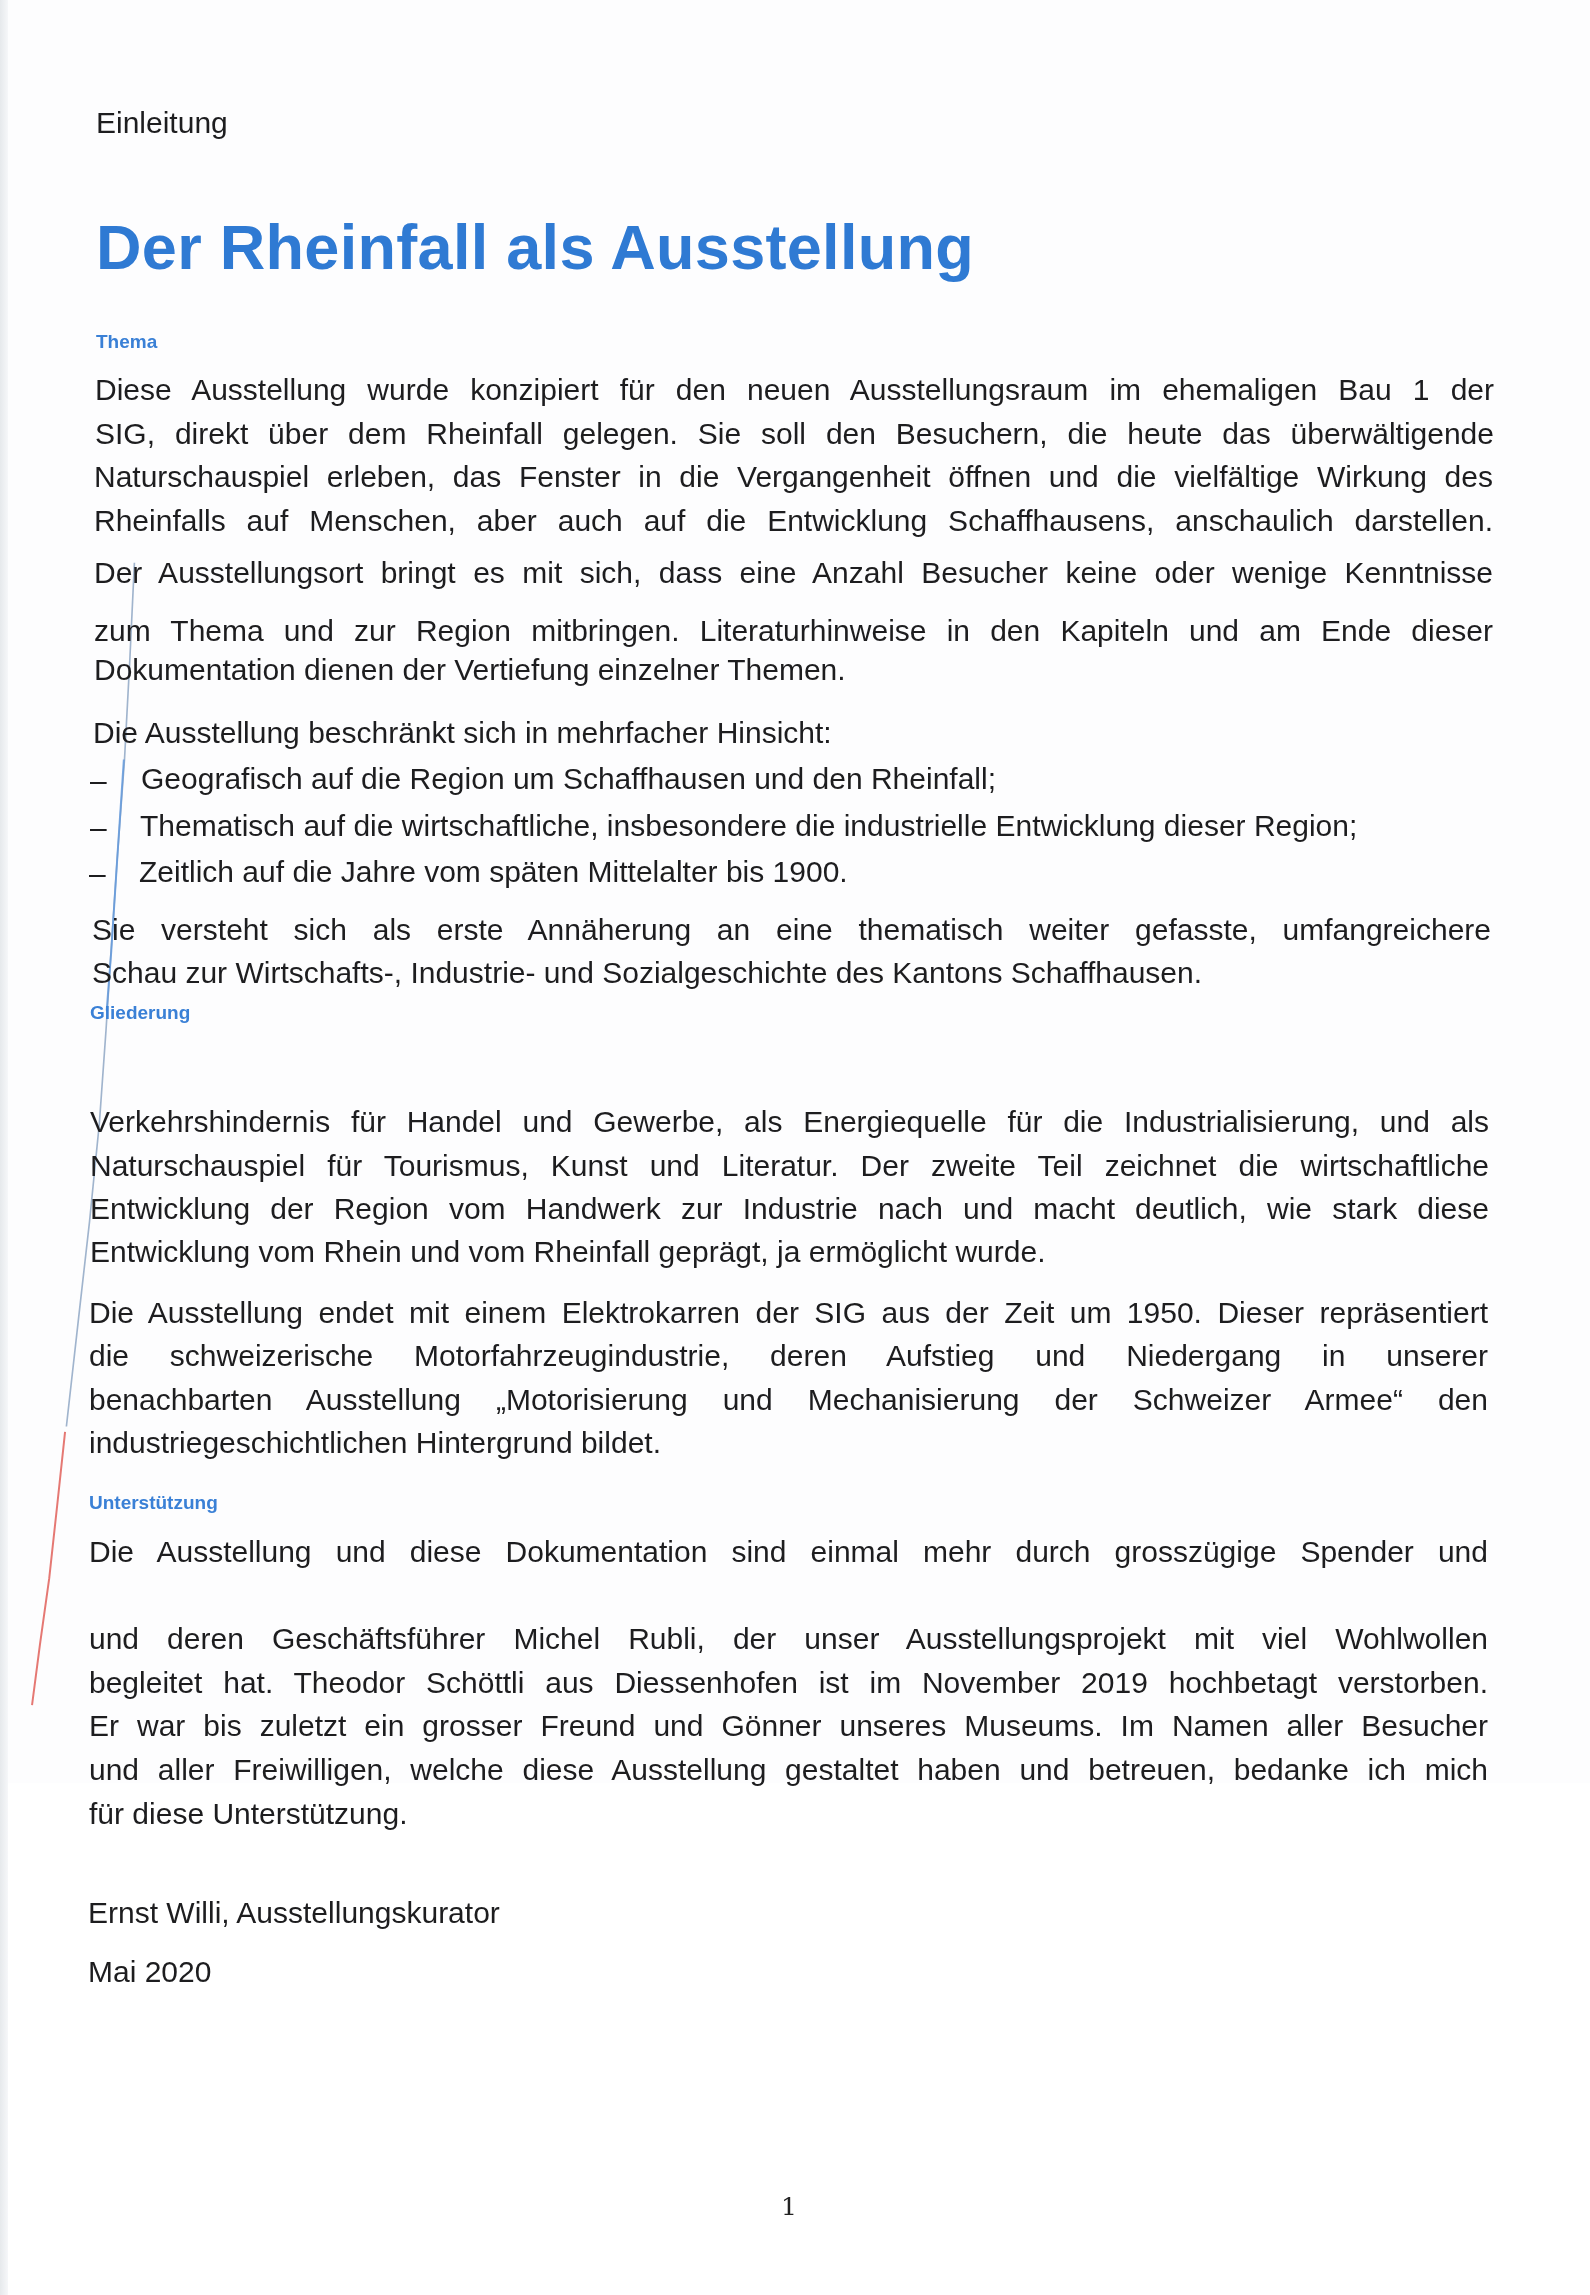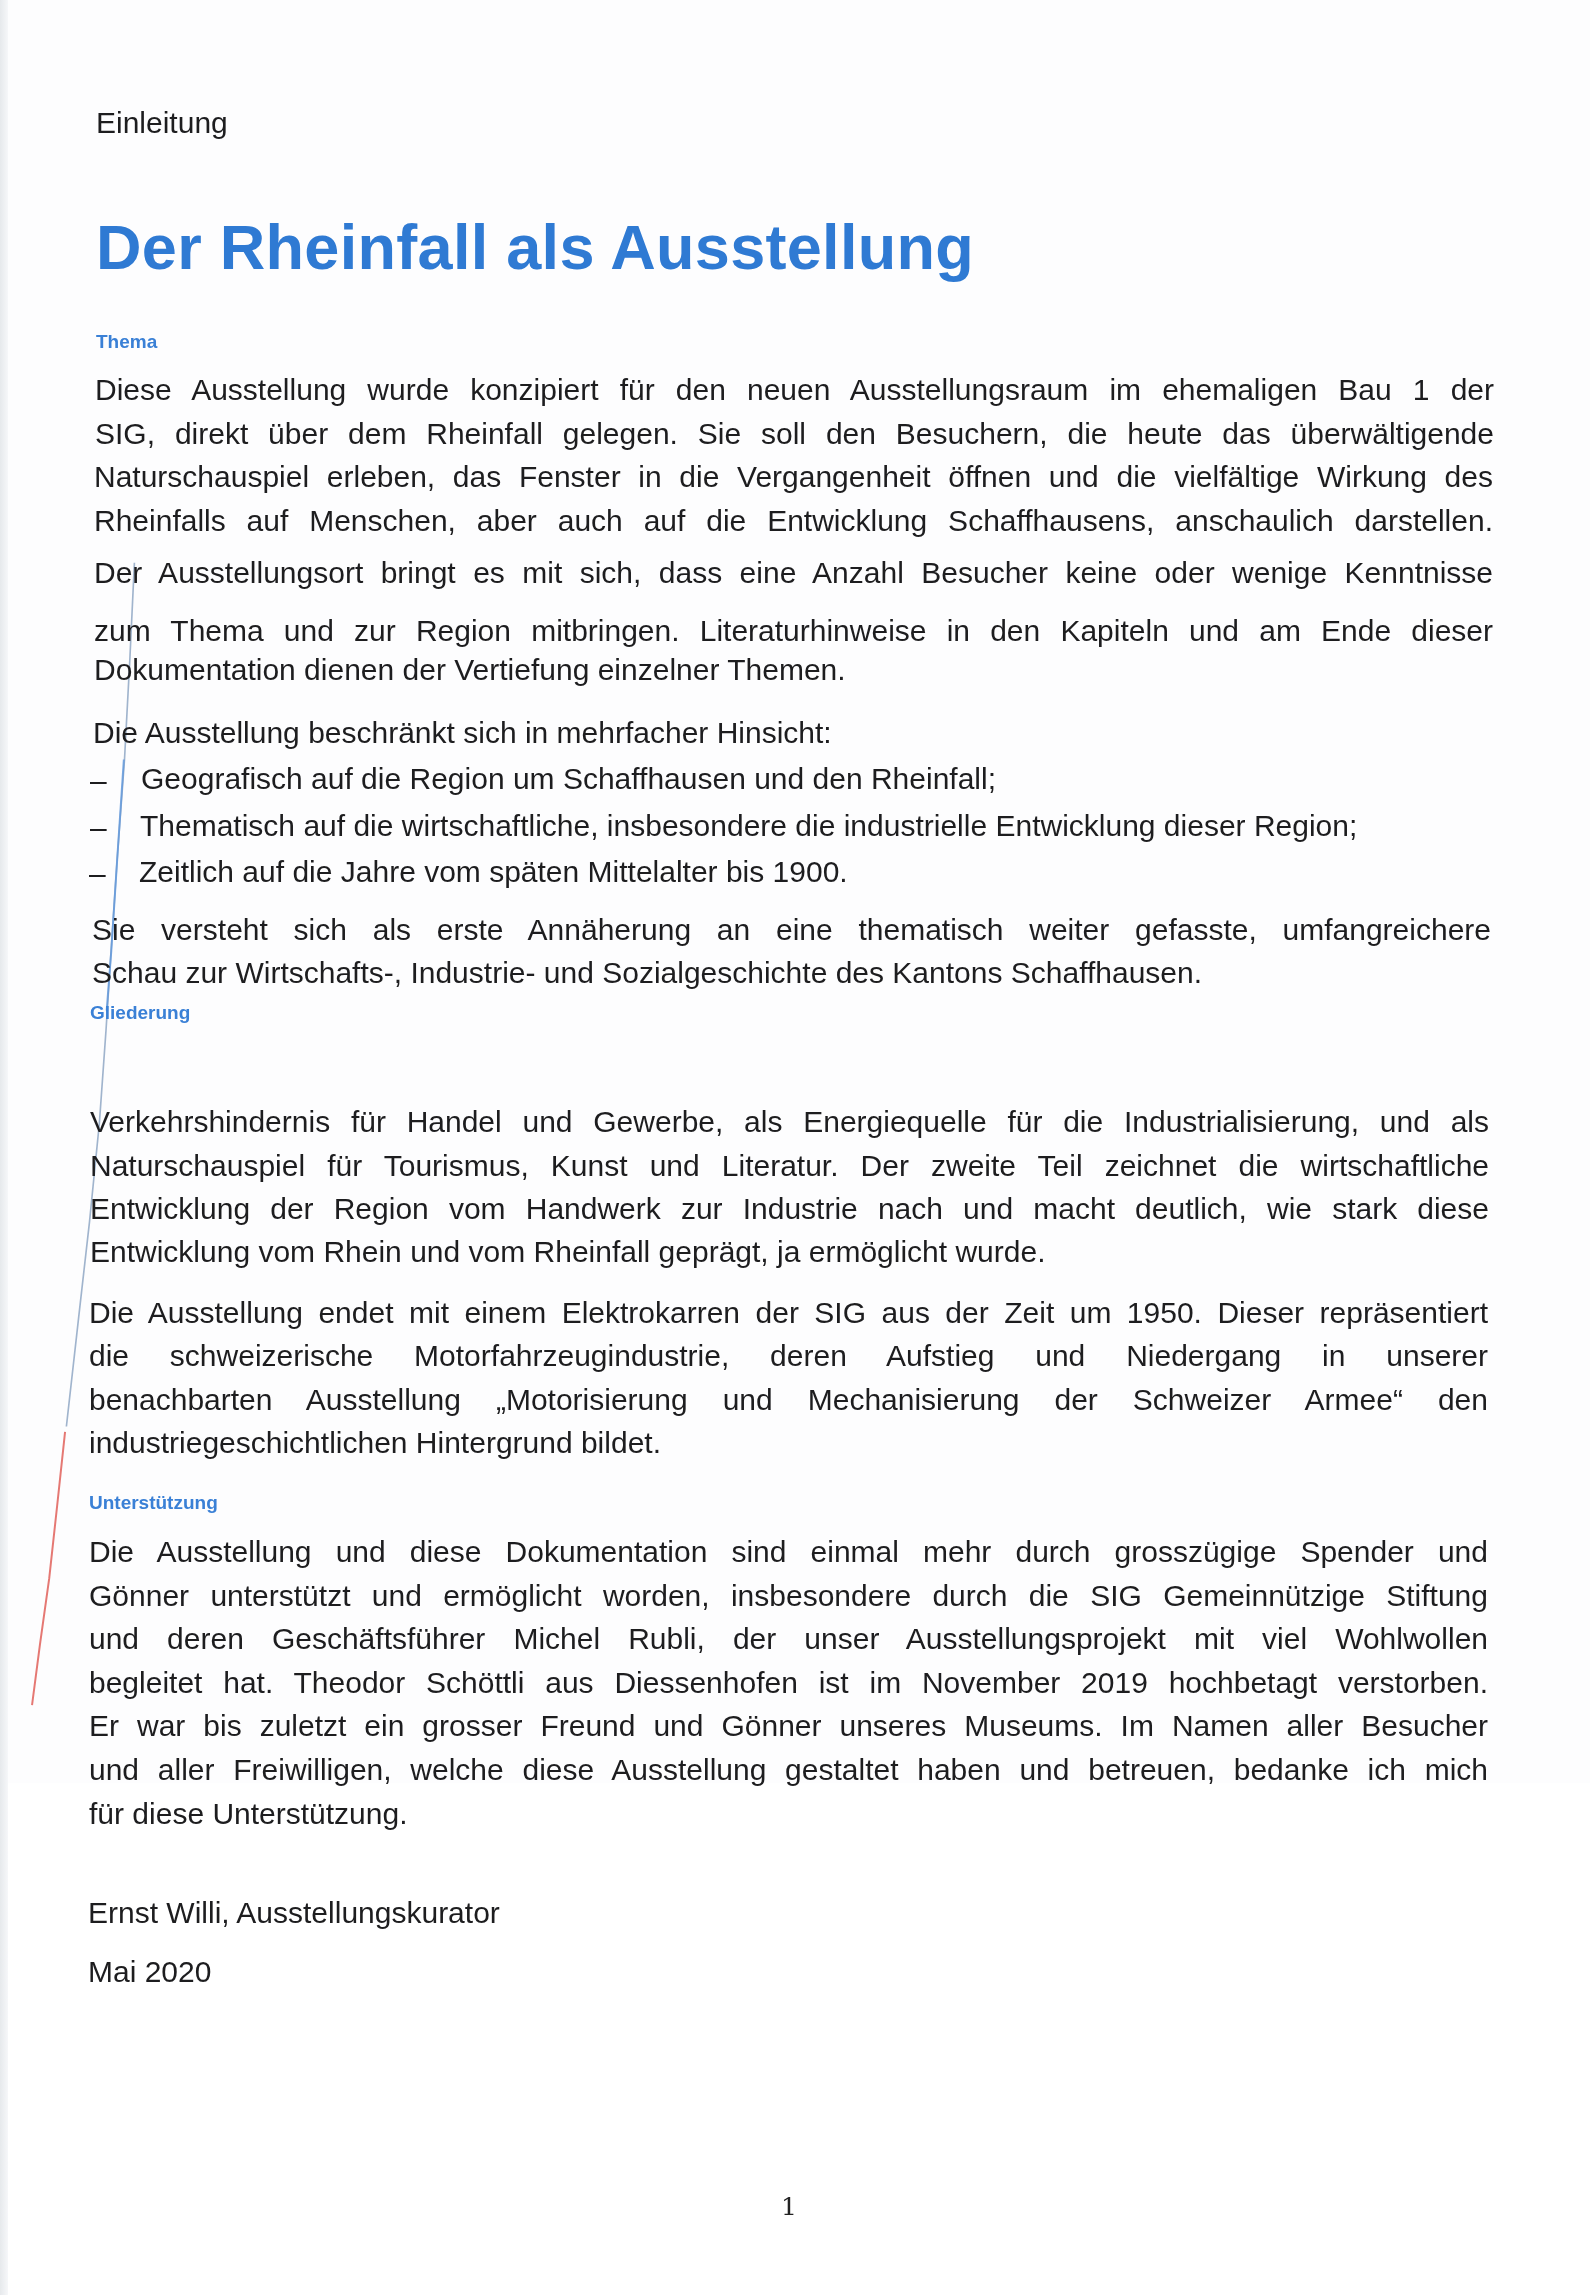--- a/index.html
+++ b/index.html
@@ -77,21 +77,20 @@
   <div class="ln" style="left:90px; top:1237px;">Entwicklung vom Rhein und vom Rheinfall geprägt, ja ermöglicht wurde.</div>
 
   <div class="ln just" style="left:89px; top:1298px;">Die Ausstellung endet mit einem Elektrokarren der SIG aus der Zeit um 1950. Dieser repräsentiert</div>
   <div class="ln just" style="left:89px; top:1341px;">die schweizerische Motorfahrzeugindustrie, deren Aufstieg und Niedergang in unserer</div>
   <div class="ln just" style="left:89px; top:1385px;">benachbarten Ausstellung „Motorisierung und Mechanisierung der Schweizer Armee“ den</div>
   <div class="ln" style="left:89px; top:1428px;">industriegeschichtlichen Hintergrund bildet.</div>
 
   <div class="ln h2" style="left:89px; top:1493px;">Unterstützung</div>
 
   <div class="ln just" style="left:89px; top:1537px;">Die Ausstellung und diese Dokumentation sind einmal mehr durch grosszügige Spender und</div>
-  <div class="ln just" style="left:89px; top:1581px;">Gönner unterstützt und ermöglicht worden, insbesondere durch die SIG Gemeinnützige Stiftung</div>
   <div class="ln just" style="left:89px; top:1624px;">und deren Geschäftsführer Michel Rubli, der unser Ausstellungsprojekt mit viel Wohlwollen</div>
   <div class="ln just" style="left:89px; top:1668px;">begleitet hat. Theodor Schöttli aus Diessenhofen ist im November 2019 hochbetagt verstorben.</div>
   <div class="ln just" style="left:89px; top:1711px;">Er war bis zuletzt ein grosser Freund und Gönner unseres Museums. Im Namen aller Besucher</div>
   <div class="ln just" style="left:89px; top:1755px;">und aller Freiwilligen, welche diese Ausstellung gestaltet haben und betreuen, bedanke ich mich</div>
   <div class="ln" style="left:89px; top:1799px;">für diese Unterstützung.</div>
 
   <div class="ln" style="left:88px; top:1898px;">Ernst Willi, Ausstellungskurator</div>
   <div class="ln" style="left:88px; top:1957px;">Mai 2020</div>
 
   <div class="ln pageno" style="left:781px; top:2194px;">1</div>

